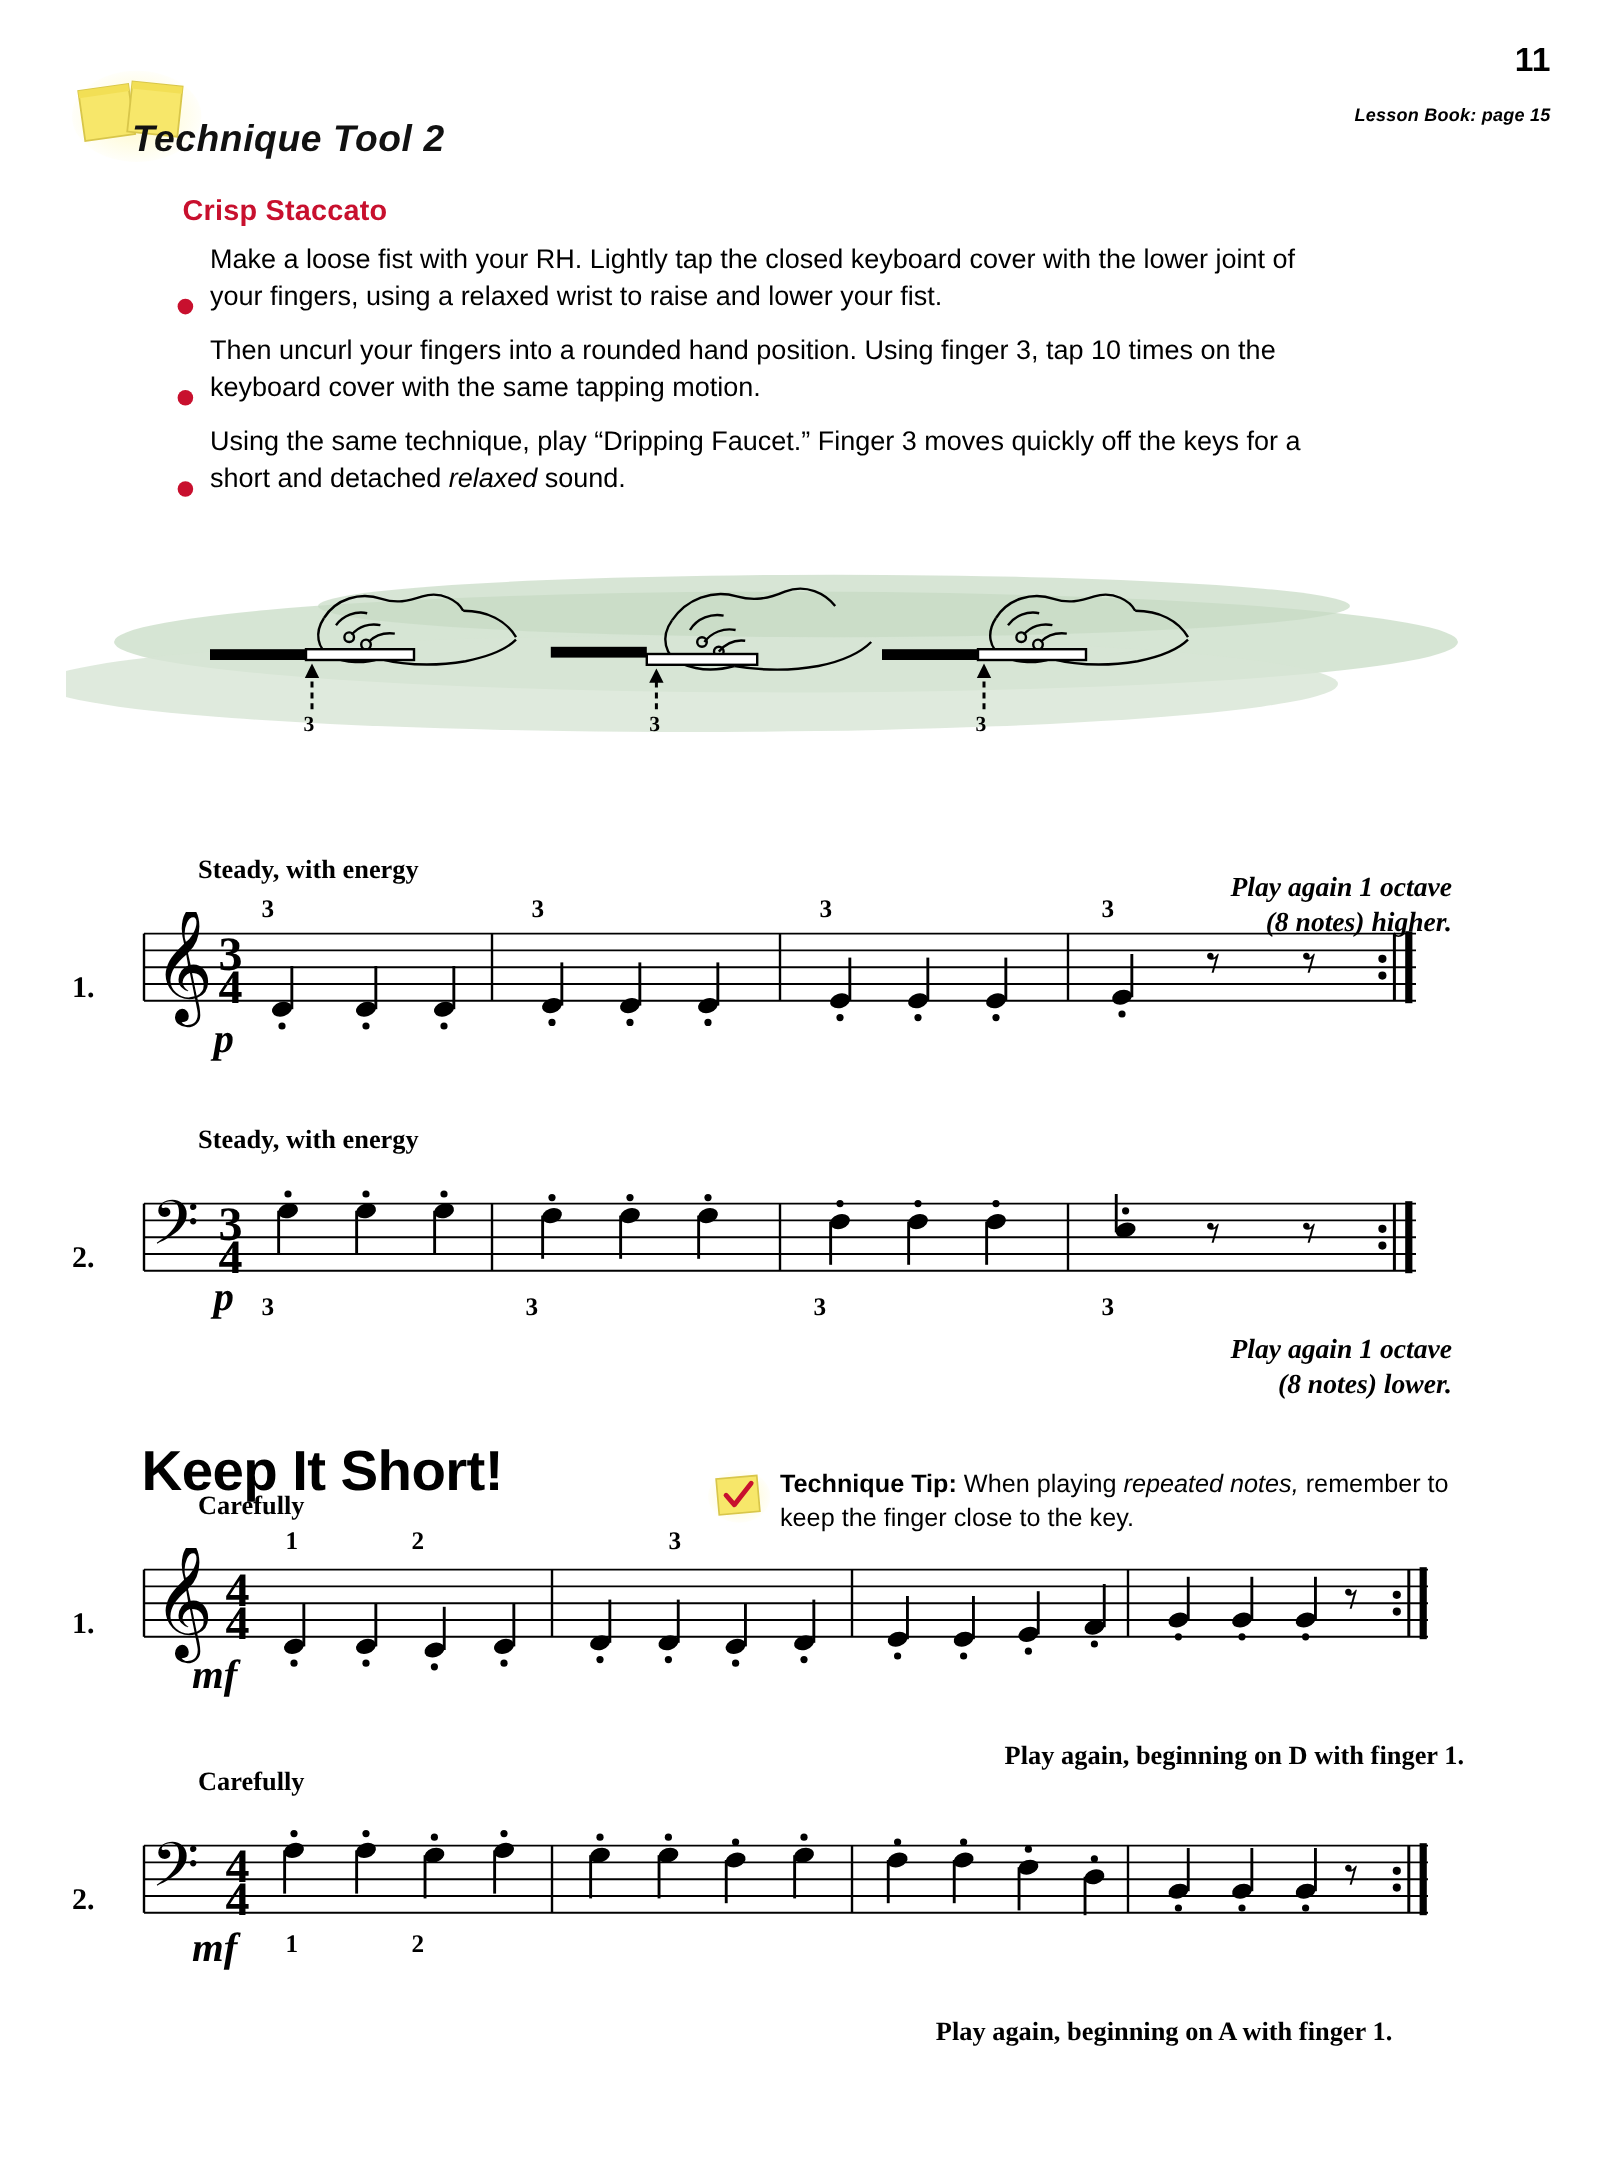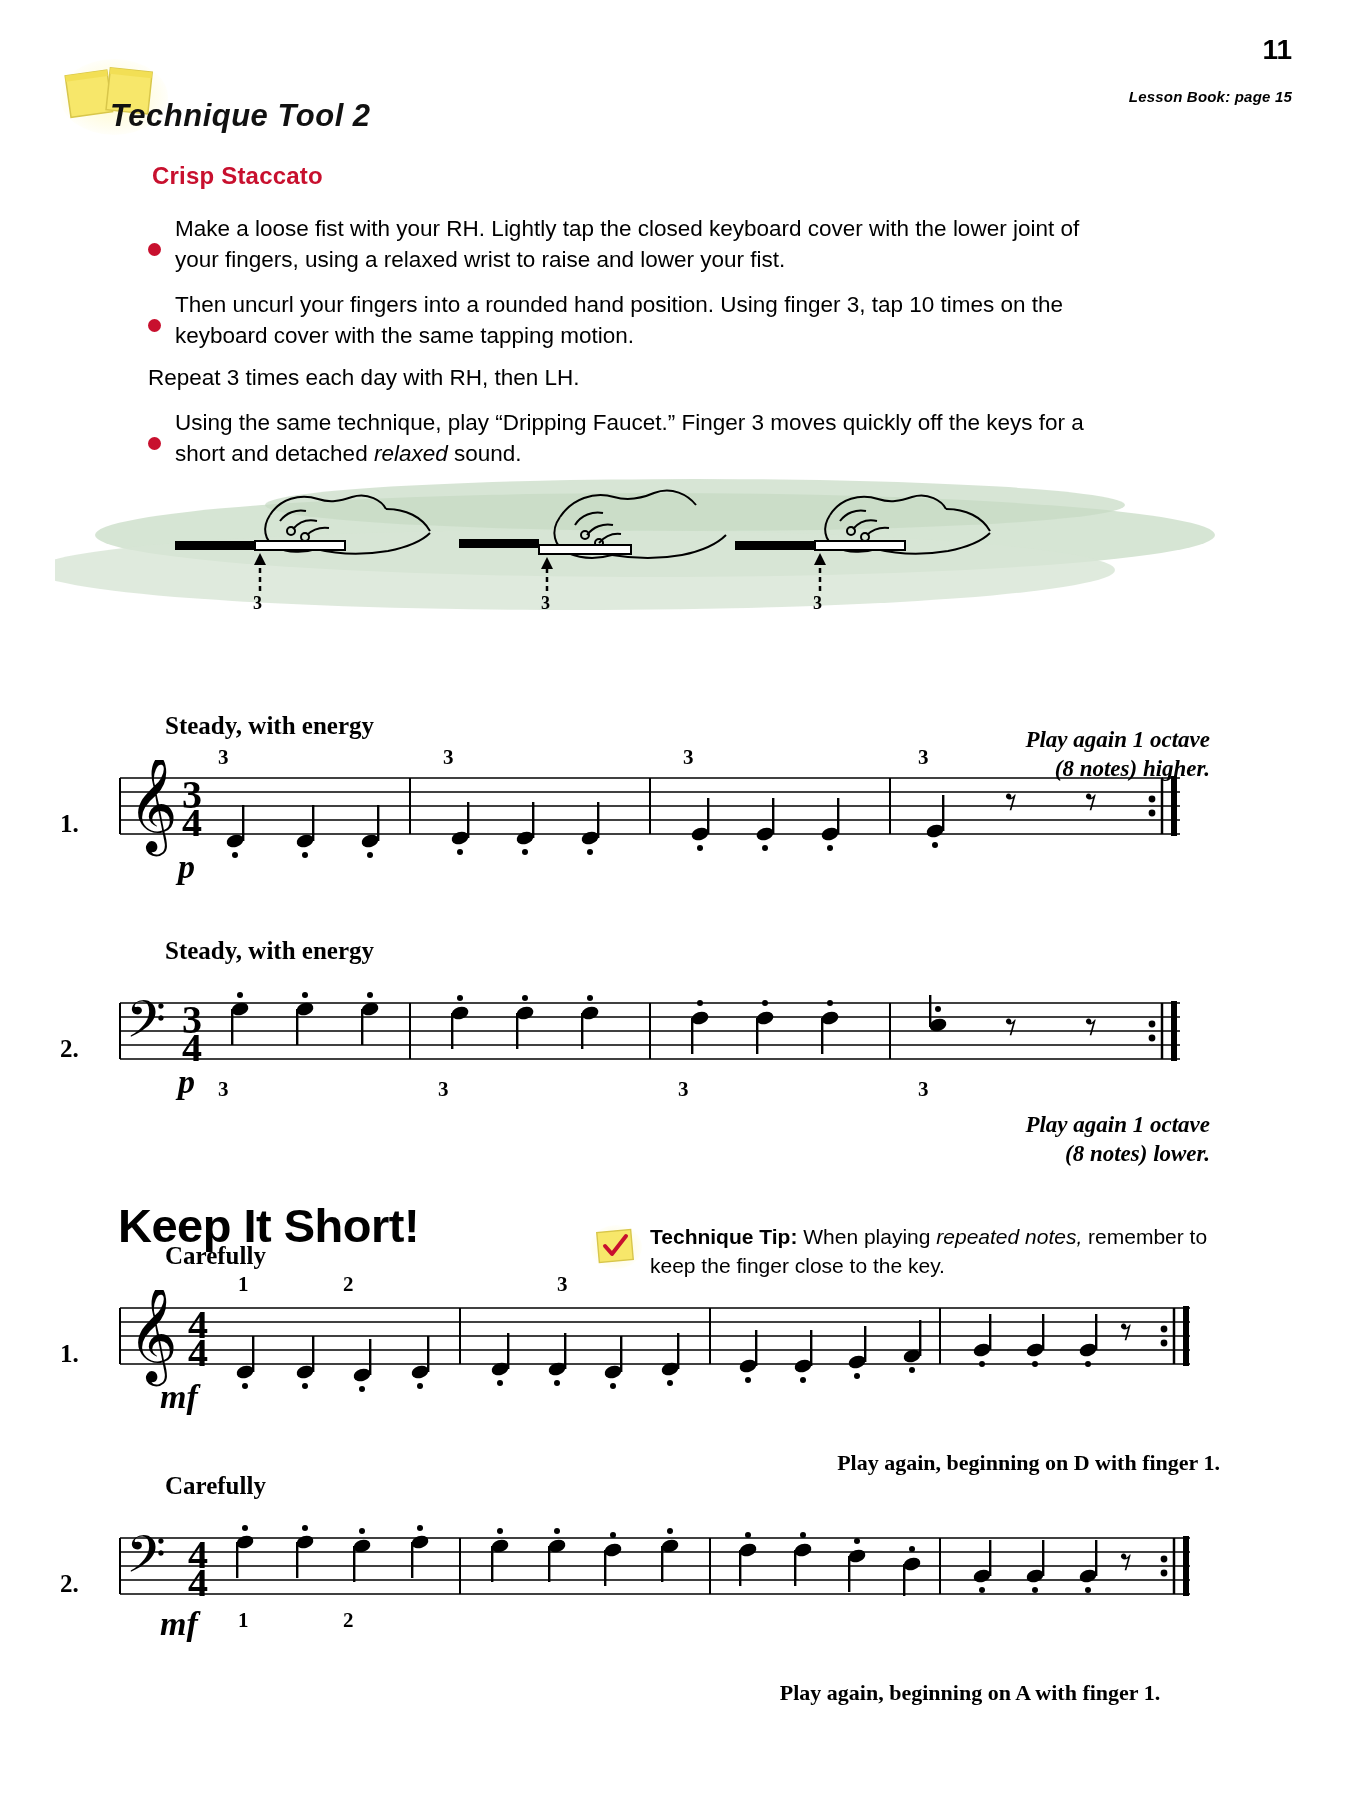--- a/index.html
+++ b/index.html
@@ -74,23 +74,22 @@
 
   
   .bullets {
     position: absolute;
     left: 148px;
     top: 200px;
     width: 960px;
   }
   .bullet-row {
     display: flex;
-    align-items: center;
+    align-items: flex-end;
     margin-bottom: 14px;
-    margin-top: 13px;
   }
   .dot {
     width: 13px;
     height: 13px;
     border-radius: 50%;
     background: #c8102e;
     margin-top: 10px;
     margin-right: 14px;
     flex: 0 0 auto;
   }
@@ -136,21 +135,21 @@
   }
   #title-dripping { left: 118px; top: 655px; }
   #title-keep { left: 118px; top: 1198px; }
 
   
   .staffblock { position: absolute; }
   .tempo {
     position: absolute;
     font-family: "Liberation Serif", serif;
     font-weight: bold;
-    font-size: 25px;
+    font-size: 22px;
     color: #000;
   }
   .sysnum {
     position: absolute;
     font-family: "Liberation Serif", serif;
     font-weight: bold;
     font-size: 25px;
     color: #000;
   }
   .dyn {
@@ -243,21 +242,20 @@
 
   <div class="bullets">
     <div class="bullet-row">
       <div class="dot"></div>
       <div class="btext">Make a loose fist with your RH.  Lightly tap the closed keyboard cover with the lower joint of your fingers, using a relaxed wrist to raise and lower your fist.</div>
     </div>
     <div class="bullet-row">
       <div class="dot"></div>
       <div class="btext">Then uncurl your fingers into a rounded hand position.  Using finger 3, tap 10 times on the keyboard cover with the same tapping motion.</div>
     </div>
-    <div class="plain-line">Repeat 3 times each day with RH, then LH.</div>
     <div class="bullet-row">
       <div class="dot"></div>
       <div class="btext"><span>Using the same technique, play “Dripping Faucet.”  Finger 3 moves quickly off the keys for a short and detached </span><i>relaxed</i><span> sound.</span></div>
     </div>
   </div>
 
   <div class="illus">
     <svg width="1180" height="180" viewBox="0 0 1180 180">
 
       <ellipse cx="600" cy="70" rx="560" ry="42" fill="#cfe0cd" opacity=".85"></ellipse>

